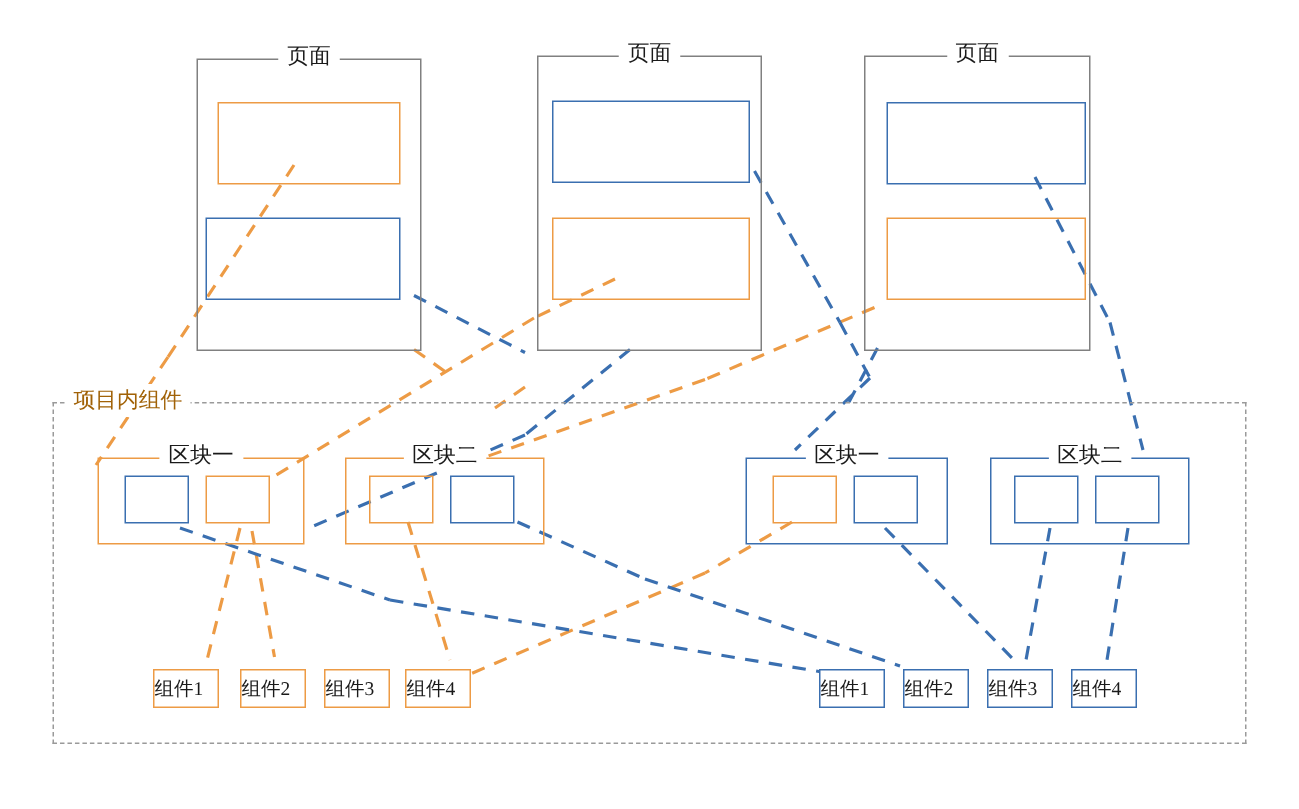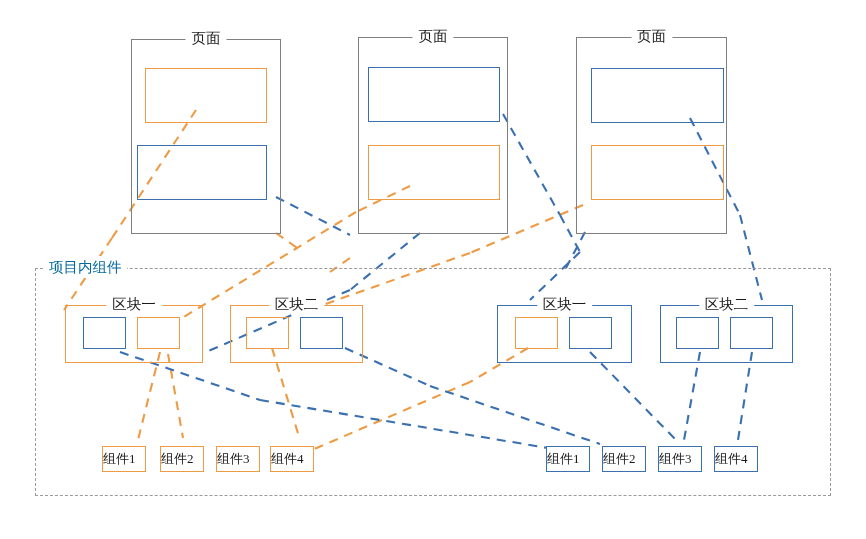--- a/index.html
+++ b/index.html
@@ -57,21 +57,21 @@
     border:1.3px dashed #9a9a9a;
     background:transparent;
   }
   #project-container-title{
     position:absolute;
     left:8px;top:-13px;
     background:#ffffff;
     padding:0 5px;
     font-size:14.5px;
     line-height:22px;
-    color:#0369a1;
+    color:#a16207;
     white-space:nowrap;
   }
 
   
   .chip{
     position:absolute;
     box-sizing:border-box;
     width:44px;height:26px;
     display:flex;align-items:center;
     font-size:13px;

